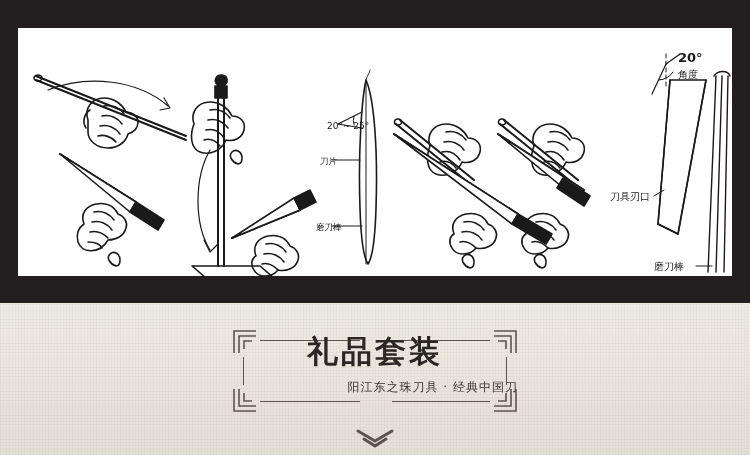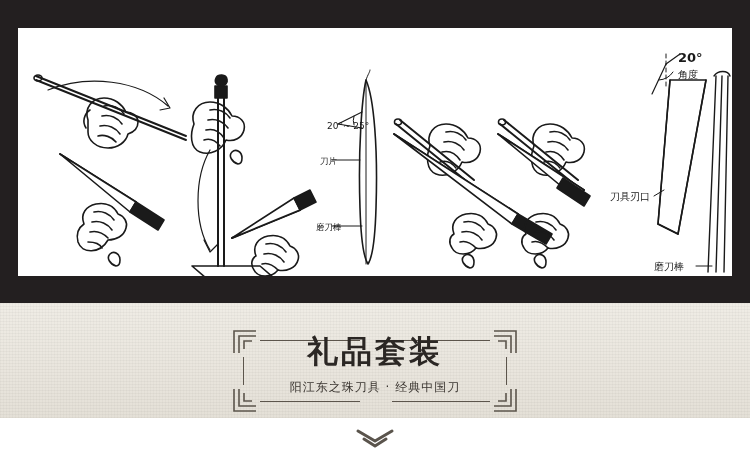--- a/index.html
+++ b/index.html
@@ -41,21 +41,21 @@
     overflow: hidden;
   }
   .illo-svg { display: block; }
 
   
   .bottom-panel {
     position: absolute;
     left: 0;
     top: 303px;
     width: 750px;
-    height: 115px;
+    height: 152px;
     background:
       repeating-linear-gradient(0deg, rgba(0,0,0,0.030) 0px, rgba(0,0,0,0.030) 1px, rgba(0,0,0,0) 1px, rgba(0,0,0,0) 3px),
       repeating-linear-gradient(90deg, rgba(0,0,0,0.022) 0px, rgba(0,0,0,0.022) 1px, rgba(0,0,0,0) 1px, rgba(0,0,0,0) 3px),
       linear-gradient(180deg, #efece5 0%, #e9e5dd 60%, #e4e0d7 100%);
   }
   .banner {
     position: absolute;
     left: 232px;
     top: 26px;
     width: 286px;
@@ -72,21 +72,21 @@
     font-weight: bold;
     letter-spacing: 3px;
     color: #2b2724;
     line-height: 40px;
   }
   .banner-sub {
     position: absolute;
     left: 0;
     top: 50px;
     width: 286px;
-    text-align: center;
+    text-align: right;
     font-family: "DejaVu Sans", "Liberation Sans", sans-serif;
     font-size: 12px;
     letter-spacing: 1px;
     color: #3a3530;
   }
   .corner {
     position: absolute;
     width: 26px;
     height: 26px;
   }

